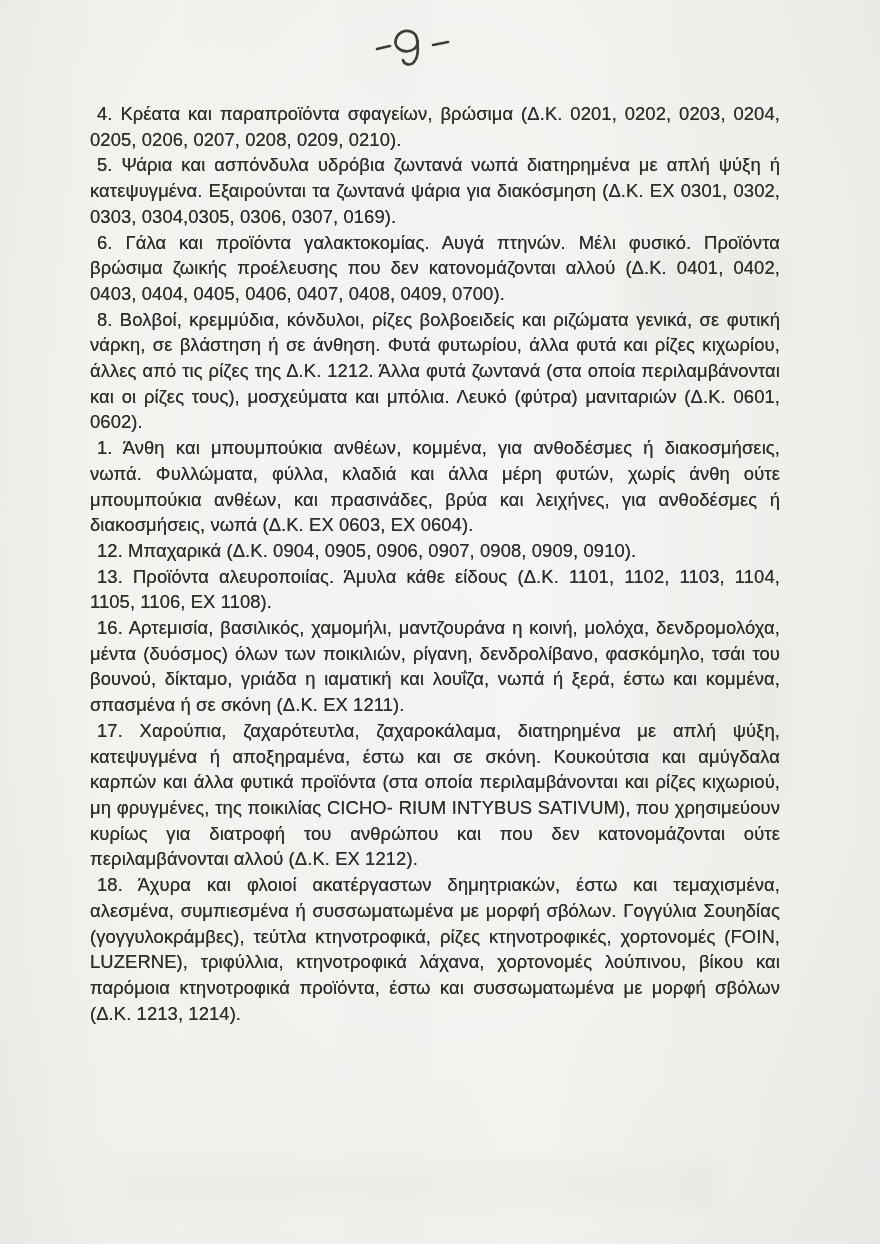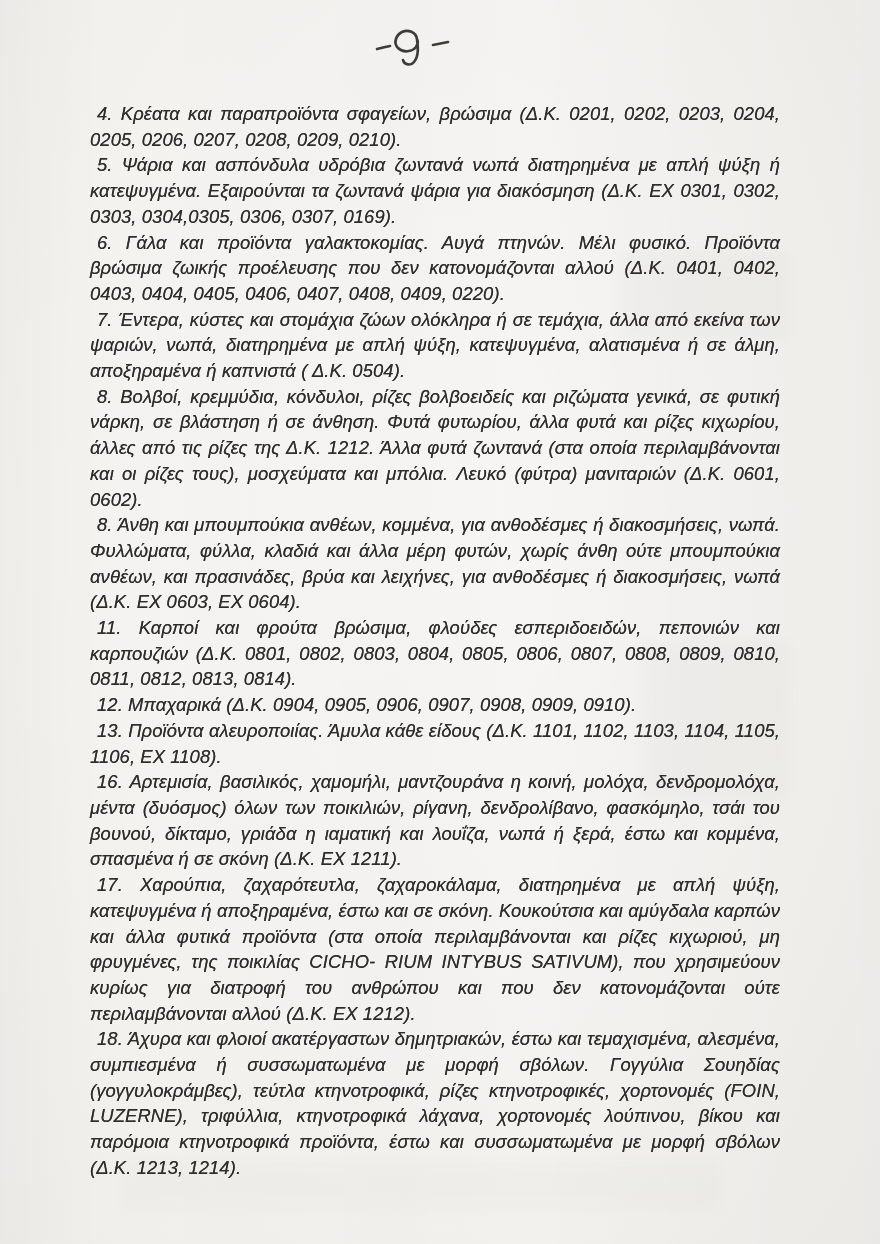--- a/index.html
+++ b/index.html
@@ -16,21 +16,20 @@
     background:
       linear-gradient(90deg, rgba(0,0,0,0.018) 0%, rgba(0,0,0,0) 12%,
                       rgba(0,0,0,0.008) 46%, rgba(0,0,0,0) 60%,
                       rgba(0,0,0,0.012) 78%, rgba(0,0,0,0.02) 100%),
       radial-gradient(ellipse at 50% 42%, #f7f6f4 0%, #f3f2ef 62%, #eeedea 100%);
   }
 
   .page {
     position: absolute;
     inset: 0;
-    font-style: italic;
   }
 
   
   .ghost {
     position: absolute;
     background: #8a9a8c;
     opacity: 0.045;
     filter: blur(6px);
     border-radius: 8px;
     pointer-events: none;
@@ -91,25 +90,23 @@
 
       <path d="M45,13 C44,6 36,3 30,6 C24,9 21,17 26,22 C31,27 40,26 44,21 C46,18 46,15 45,13 C46,21 47,30 42,36 C39,40 32,39 31,34"></path>
 
       <path d="M61,19 C66,18 71,17 76,16"></path>
     </svg>
   </div>
 
   <div class="textblock">
     <p>4. Κρέατα και παραπροϊόντα σφαγείων, βρώσιμα (Δ.Κ. 0201, 0202, 0203, 0204, 0205, 0206, 0207, 0208, 0209, 0210).</p>
     <p>5. Ψάρια και ασπόνδυλα υδρόβια ζωντανά νωπά διατηρημένα με απλή ψύξη ή κατεψυγμένα. Εξαιρούνται τα ζωντανά ψάρια για διακόσμηση (Δ.Κ. ΕΧ 0301, 0302, 0303, 0304,0305, 0306, 0307, 0169).</p>
-    <p>6. Γάλα και προϊόντα γαλακτοκομίας. Αυγά πτηνών. Μέλι φυσικό. Προϊόντα βρώσιμα ζωικής προέλευσης που δεν κατονομάζονται αλλού (Δ.Κ. 0401, 0402, 0403, 0404, 0405, 0406, 0407, 0408, 0409, 0220).</p>
-    <p>7. Έντερα, κύστες και στομάχια ζώων ολόκληρα ή σε τεμάχια, άλλα από εκείνα των ψαριών, νωπά, διατηρημένα με απλή ψύξη, κατεψυγμένα, αλατισμένα ή σε άλμη, αποξηραμένα ή καπνιστά ( Δ.Κ. 0504).</p>
+    <p>6. Γάλα και προϊόντα γαλακτοκομίας. Αυγά πτηνών. Μέλι φυσικό. Προϊόντα βρώσιμα ζωικής προέλευσης που δεν κατονομάζονται αλλού (Δ.Κ. 0401, 0402, 0403, 0404, 0405, 0406, 0407, 0408, 0409, 0700).</p>
     <p>8. Βολβοί, κρεμμύδια, κόνδυλοι, ρίζες βολβοειδείς και ριζώματα γενικά, σε φυτική νάρκη, σε βλάστηση ή σε άνθηση. Φυτά φυτωρίου, άλλα φυτά και ρίζες κιχωρίου, άλλες από τις ρίζες της Δ.Κ. 1212. Άλλα φυτά ζωντανά (στα οποία περιλαμβάνονται και οι ρίζες τους), μοσχεύματα και μπόλια. Λευκό (φύτρα) μανιταριών (Δ.Κ. 0601, 0602).</p>
-    <p>8. Άνθη και μπουμπούκια ανθέων, κομμένα, για ανθοδέσμες ή διακοσμήσεις, νωπά. Φυλλώματα, φύλλα, κλαδιά και άλλα μέρη φυτών, χωρίς άνθη ούτε μπουμπούκια ανθέων, και πρασινάδες, βρύα και λειχήνες, για ανθοδέσμες ή διακοσμήσεις, νωπά (Δ.Κ. ΕΧ 0603, ΕΧ 0604).</p>
-    <p>11. Καρποί και φρούτα βρώσιμα, φλούδες εσπεριδοειδών, πεπονιών και καρπουζιών (Δ.Κ. 0801, 0802, 0803, 0804, 0805, 0806, 0807, 0808, 0809, 0810, 0811, 0812, 0813, 0814).</p>
+    <p>1. Άνθη και μπουμπούκια ανθέων, κομμένα, για ανθοδέσμες ή διακοσμήσεις, νωπά. Φυλλώματα, φύλλα, κλαδιά και άλλα μέρη φυτών, χωρίς άνθη ούτε μπουμπούκια ανθέων, και πρασινάδες, βρύα και λειχήνες, για ανθοδέσμες ή διακοσμήσεις, νωπά (Δ.Κ. ΕΧ 0603, ΕΧ 0604).</p>
     <p>12. Μπαχαρικά (Δ.Κ. 0904, 0905, 0906, 0907, 0908, 0909, 0910).</p>
     <p>13. Προϊόντα αλευροποιίας. Άμυλα κάθε είδους (Δ.Κ. 1101, 1102, 1103, 1104, 1105, 1106, ΕΧ 1108).</p>
     <p>16. Αρτεμισία, βασιλικός, χαμομήλι, μαντζουράνα η κοινή, μολόχα, δενδρομολόχα, μέντα (δυόσμος) όλων των ποικιλιών, ρίγανη, δενδρολίβανο, φασκόμηλο, τσάι του βουνού, δίκταμο, γριάδα η ιαματική και λουΐζα, νωπά ή ξερά, έστω και κομμένα, σπασμένα ή σε σκόνη (Δ.Κ. ΕΧ 1211).</p>
     <p>17. Χαρούπια, ζαχαρότευτλα, ζαχαροκάλαμα, διατηρημένα με απλή ψύξη, κατεψυγμένα ή αποξηραμένα, έστω και σε σκόνη. Κουκούτσια και αμύγδαλα καρπών και άλλα φυτικά προϊόντα (στα οποία περιλαμβάνονται και ρίζες κιχωριού, μη φρυγμένες, της ποικιλίας CICHO- RIUM INTYBUS SATIVUM), που χρησιμεύουν κυρίως για διατροφή του ανθρώπου και που δεν κατονομάζονται ούτε περιλαμβάνονται αλλού (Δ.Κ. ΕΧ 1212).</p>
     <p>18. Άχυρα και φλοιοί ακατέργαστων δημητριακών, έστω και τεμαχισμένα, αλεσμένα, συμπιεσμένα ή συσσωματωμένα με μορφή σβόλων. Γογγύλια Σουηδίας (γογγυλοκράμβες), τεύτλα κτηνοτροφικά, ρίζες κτηνοτροφικές, χορτονομές (FOIN, LUZERNE), τριφύλλια, κτηνοτροφικά λάχανα, χορτονομές λούπινου, βίκου και παρόμοια κτηνοτροφικά προϊόντα, έστω και συσσωματωμένα με μορφή σβόλων (Δ.Κ. 1213, 1214).</p>
   </div>
 
 </div>
 
 </body></html>

